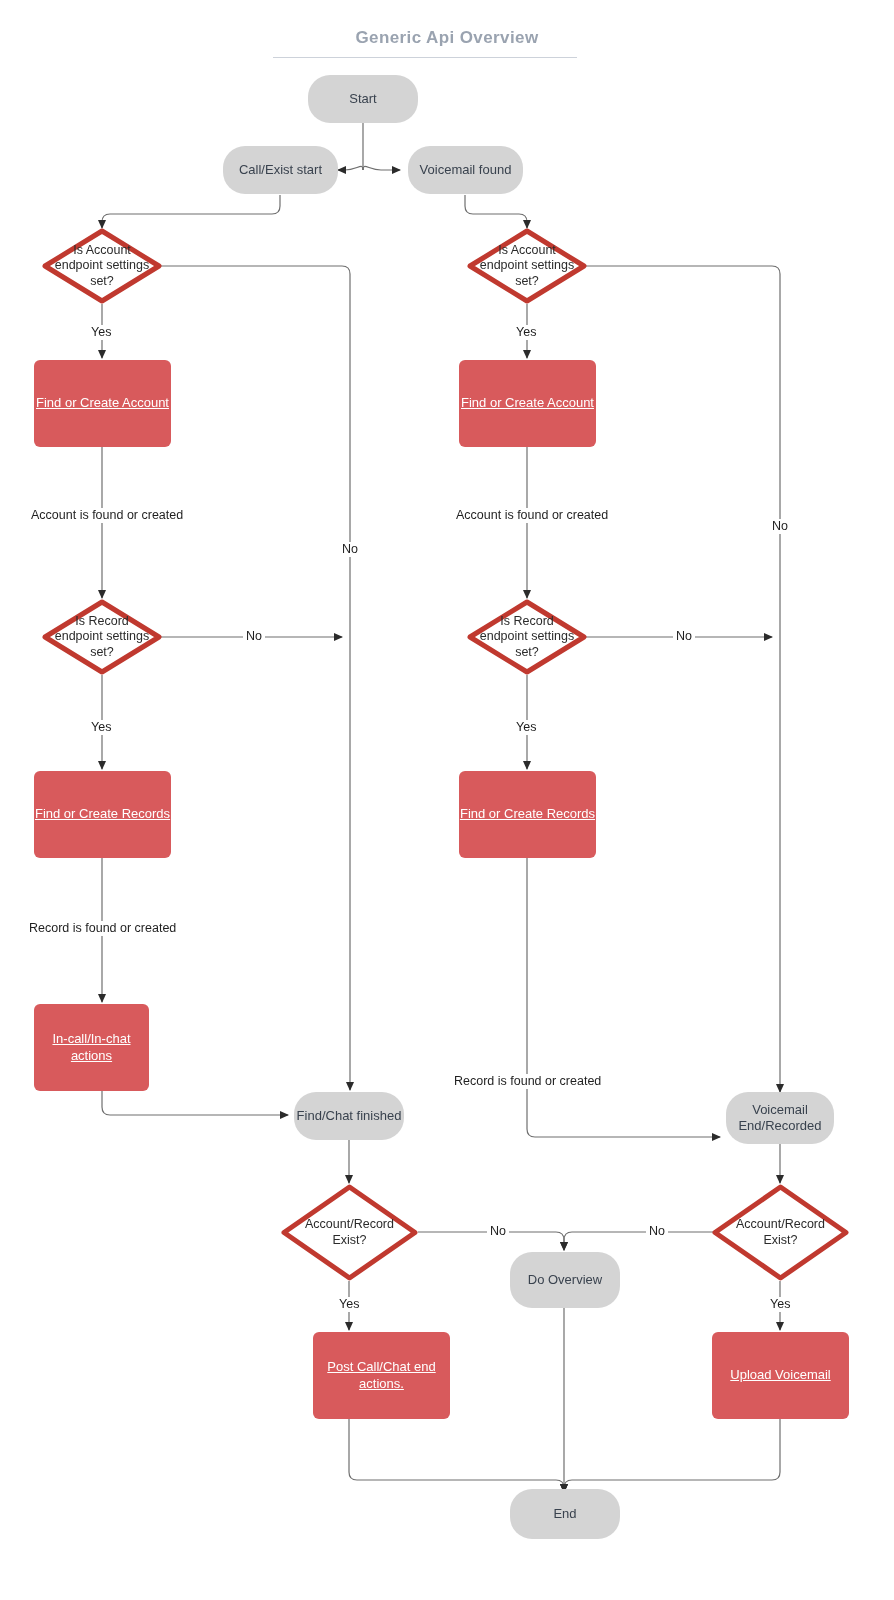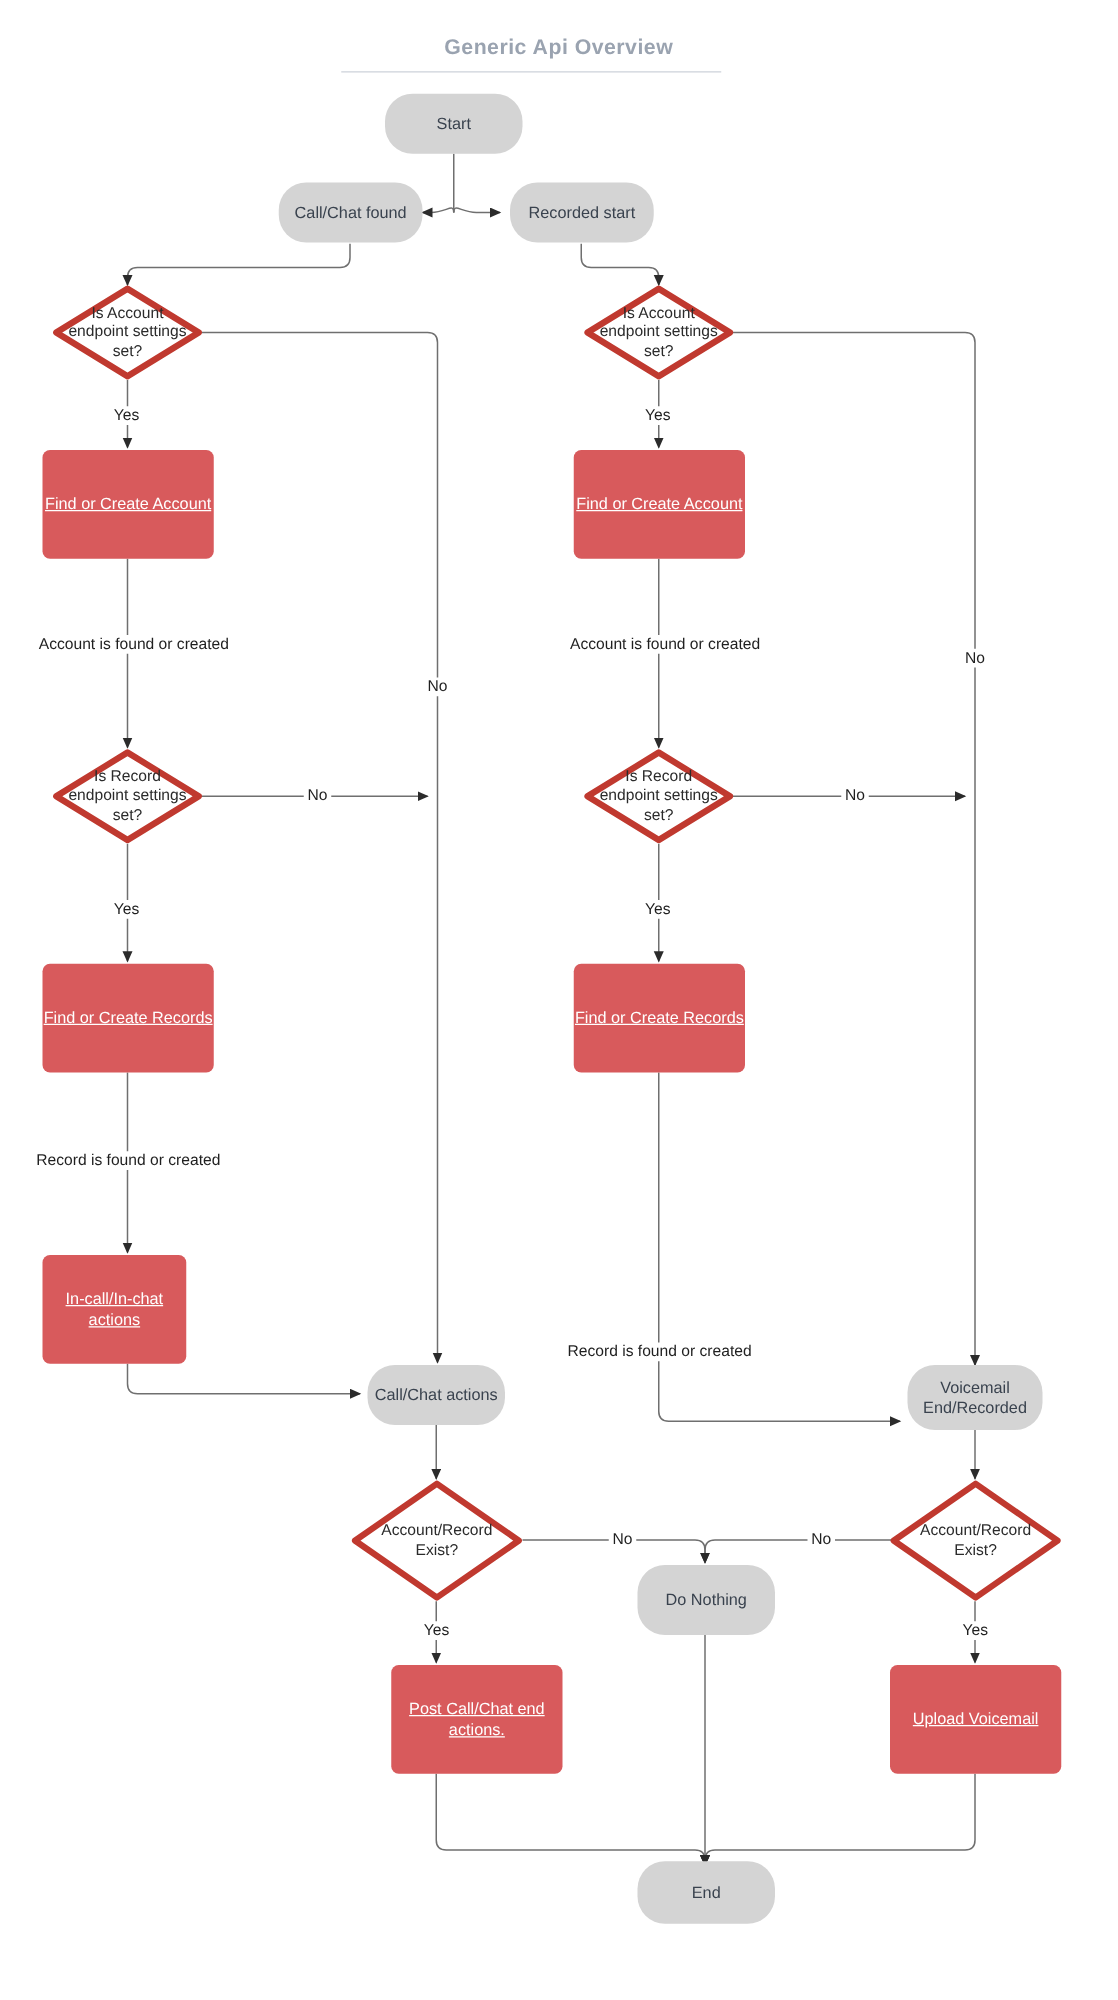--- a/index.html
+++ b/index.html
@@ -167,38 +167,38 @@
 
       <path d="M780,1419 L780,1472 Q780,1480 772,1480 L572,1480 Q564,1480 564,1488 L564,1492" marker-end="url(#arrow)"></path>
     </g>
   </svg>
 
   <div class="node node-terminal" style="left:308px; top:75px; width:110px; height:48px;">
     <span>Start</span>
   </div>
 
   <div class="node node-terminal" style="left:223px; top:146px; width:115px; height:48px;">
-    <span>Call/Chat found</span>
+    <span>Call/Exist start</span>
   </div>
 
   <div class="node node-terminal" style="left:408px; top:146px; width:115px; height:48px;">
-    <span>Recorded start</span>
+    <span>Voicemail found</span>
   </div>
 
   <div class="node node-terminal" style="left:294px; top:1092px; width:110px; height:48px;">
-    <span>Call/Chat actions</span>
+    <span>Find/Chat finished</span>
   </div>
 
   <div class="node node-terminal" style="left:726px; top:1092px; width:108px; height:52px; white-space:pre-line;align-items:center;">
     <span>Voicemail
 End/Recorded</span>
   </div>
 
   <div class="node node-terminal" style="left:510px; top:1252px; width:110px; height:56px;">
-    <span>Do Nothing</span>
+    <span>Do Overview</span>
   </div>
 
   <div class="node node-terminal" style="left:510px; top:1489px; width:110px; height:50px;">
     <span>End</span>
   </div>
 
   <div class="node node-process" style="left:34px; top:360px; width:137px; height:87px;">
     <span>Find or Create Account</span>
   </div>
 

